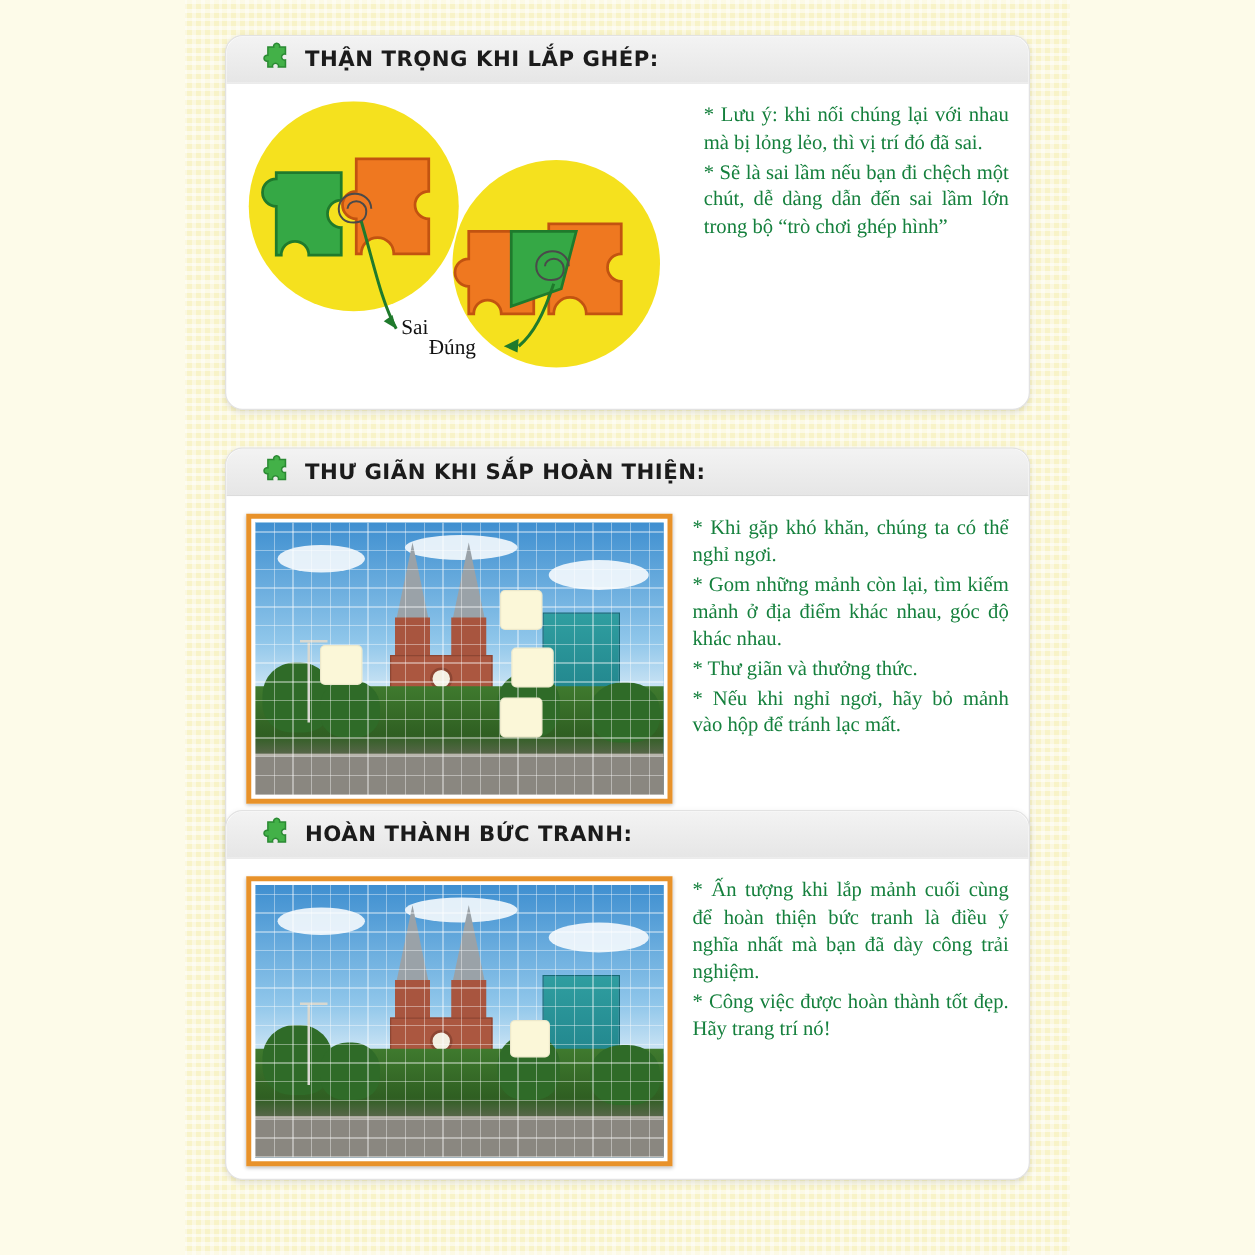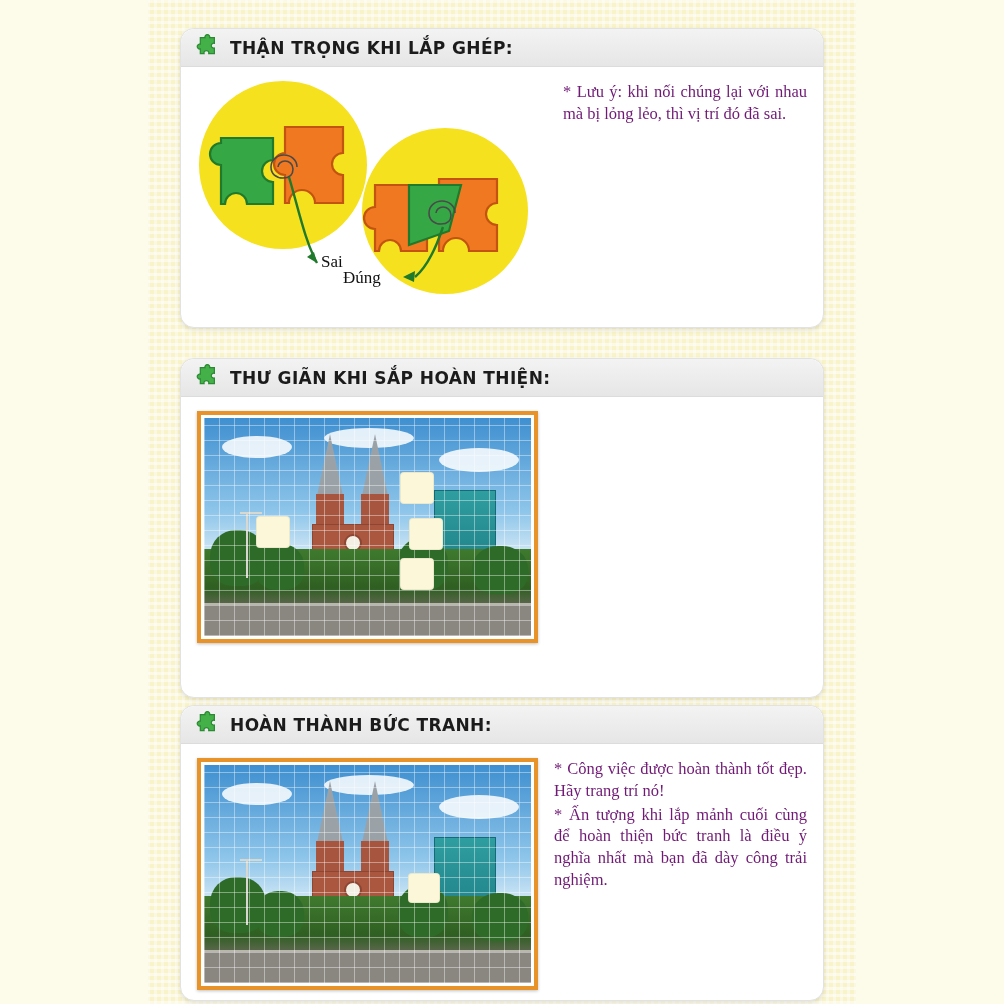--- a/index.html
+++ b/index.html
@@ -34,42 +34,42 @@
     overflow: hidden;
   }
   .card-header {
     display: flex;
     align-items: center;
     height: 38px;
     background: linear-gradient(#f3f3f3, #e6e6e6);
     border-bottom: 1px solid #dcdcdc;
     border-top-left-radius: 14px;
     border-top-right-radius: 14px;
-    padding: 0 9px;
+    padding: 0 23px;
   }
   .hdr-icon { width: 30px; height: 30px; margin-right: 10px; flex: 0 0 auto; }
   .hdr-title {
     font-family: "DejaVu Sans", sans-serif;
     font-weight: bold;
     font-size: 17px;
     letter-spacing: 0.4px;
     color: #1b1b1b;
   }
   .card-body {
     display: flex;
     padding: 14px 16px 16px 16px;
   }
   .body-left { flex: 0 0 auto; }
   .body-right { flex: 1 1 auto; padding-left: 16px; }
 
   .para {
     font-family: "Liberation Serif", serif;
     font-size: 16.5px;
     line-height: 1.32;
-    color: #701a75;
+    color: #15803d;
     text-align: justify;
     margin: 0 0 2px 0;
   }
 
   
   .photo-frame {
     border: 4px solid #e8922a;
     background: #fff;
     padding: 3px;
     box-shadow: 0 1px 3px rgba(0,0,0,0.25);
@@ -179,20 +179,21 @@
           <g fill="none" stroke="#4a4a4a" stroke-width="1.6">
             <path d="M258 132c0-7-6-12-13-12s-13 5-13 12 5 11 12 11 10-4 10-9-4-8-8-8-7 3-7 6"></path>
           </g>
           <path d="M246 146 C238 170, 230 186, 218 196" stroke="#1f7a2c" stroke-width="2.4" fill="none"></path>
           <polygon points="206,196 218,190 217,201" fill="#1f7a2c"></polygon>
           <text x="146" y="202" font-family="Liberation Serif, serif" font-size="17" fill="#111">Đúng</text>
         </svg>
       </div>
       <div class="body-right">
         <p class="para">* Lưu ý: khi nối chúng lại với nhau mà bị lỏng lẻo, thì vị trí đó đã sai.</p>
+        <p class="para">* Sẽ là sai lầm nếu bạn đi chệch một chút, dễ dàng dẫn đến sai lầm lớn trong bộ “trò chơi ghép hình”</p>
       </div>
     </div>
   </div>
 
   <div class="card" style="left:180px; top:358px; width:644px; height:340px;">
     <div class="card-header">
       <span class="hdr-icon">
         <svg viewBox="0 0 32 32" width="30" height="30">
           <path d="M11 5h5a2.6 2.6 0 1 1 5 0h5v6a2.6 2.6 0 1 0 0 5v6h-6a2.6 2.6 0 1 0-5 0H11v-5a2.6 2.6 0 1 1 0-5z" fill="#43b148" stroke="#2b8a33" stroke-width="1.3"></path>
         </svg>
@@ -228,24 +229,30 @@
 
             <div class="puzzle-grid"></div>
 
             <div class="missing" style="left:52px; top:98px; width:34px; height:32px;"></div>
             <div class="missing" style="left:196px; top:54px; width:34px; height:32px;"></div>
             <div class="missing" style="left:205px; top:100px; width:34px; height:32px;"></div>
             <div class="missing" style="left:196px; top:140px; width:34px; height:32px;"></div>
           </div>
         </div>
       </div>
+      <div class="body-right">
+        <p class="para">* Khi gặp khó khăn, chúng ta có thể nghỉ ngơi.</p>
+        <p class="para">* Gom những mảnh còn lại, tìm kiếm mảnh ở địa điểm khác nhau, góc độ khác nhau.</p>
+        <p class="para">* Thư giãn và thưởng thức.</p>
+        <p class="para">* Nếu khi nghỉ ngơi, hãy bỏ mảnh vào hộp để tránh lạc mất.</p>
+      </div>
     </div>
   </div>
 
-  <div class="card" style="left:180px; top:705px; width:644px; height:296px;">
+  <div class="card" style="left:180px; top:648px; width:644px; height:296px;">
     <div class="card-header">
       <span class="hdr-icon">
         <svg viewBox="0 0 32 32" width="30" height="30">
           <path d="M11 5h5a2.6 2.6 0 1 1 5 0h5v6a2.6 2.6 0 1 0 0 5v6h-6a2.6 2.6 0 1 0-5 0H11v-5a2.6 2.6 0 1 1 0-5z" fill="#43b148" stroke="#2b8a33" stroke-width="1.3"></path>
         </svg>
       </span>
       <span class="hdr-title">HOÀN THÀNH BỨC TRANH:</span>
     </div>
     <div class="card-body">
       <div class="body-left">
@@ -274,18 +281,18 @@
             <div class="lamp" style="left:36px; top:94px; width:22px; height:2px;"></div>
             <div class="road"></div>
 
             <div class="puzzle-grid"></div>
 
             <div class="missing" style="left:204px; top:108px; width:32px; height:30px;"></div>
           </div>
         </div>
       </div>
       <div class="body-right">
+        <p class="para">* Ấn tượng khi lắp mảnh cuối cùng để hoàn thiện bức tranh là điều ý nghĩa nhất mà bạn đã dày công trải nghiệm.</p>
         <p class="para">* Công việc được hoàn thành tốt đẹp. Hãy trang trí nó!</p>
-        <p class="para">* Ấn tượng khi lắp mảnh cuối cùng để hoàn thiện bức tranh là điều ý nghĩa nhất mà bạn đã dày công trải nghiệm.</p>
       </div>
     </div>
   </div>
 </div>
 
 </body></html>

